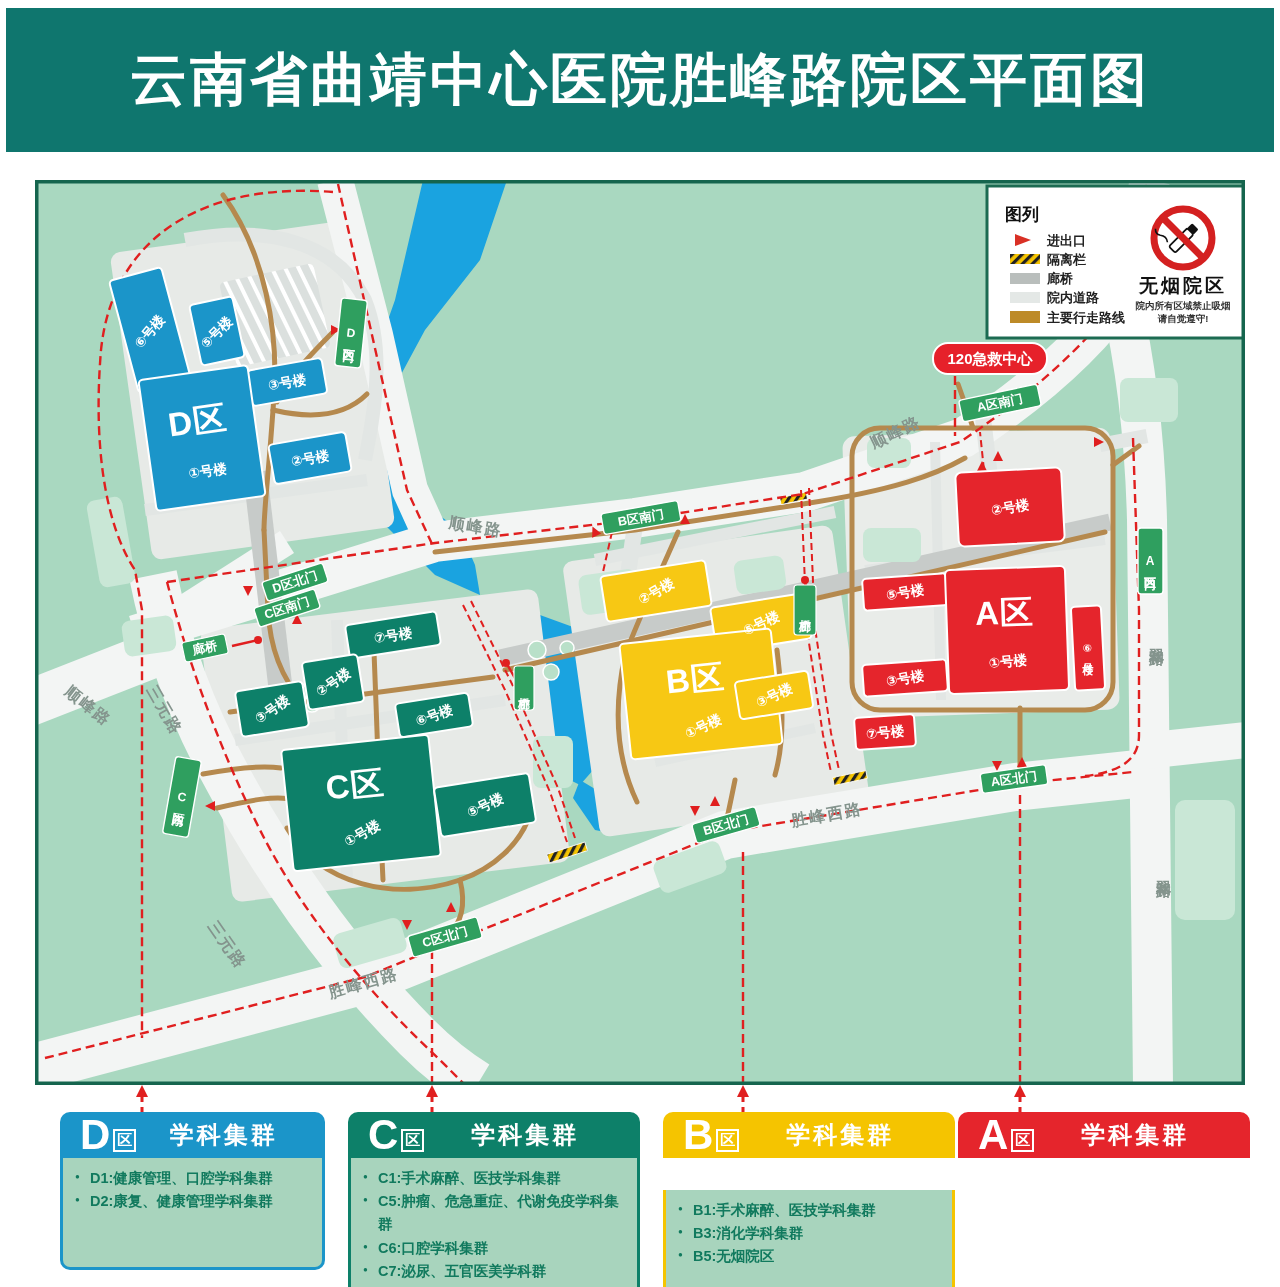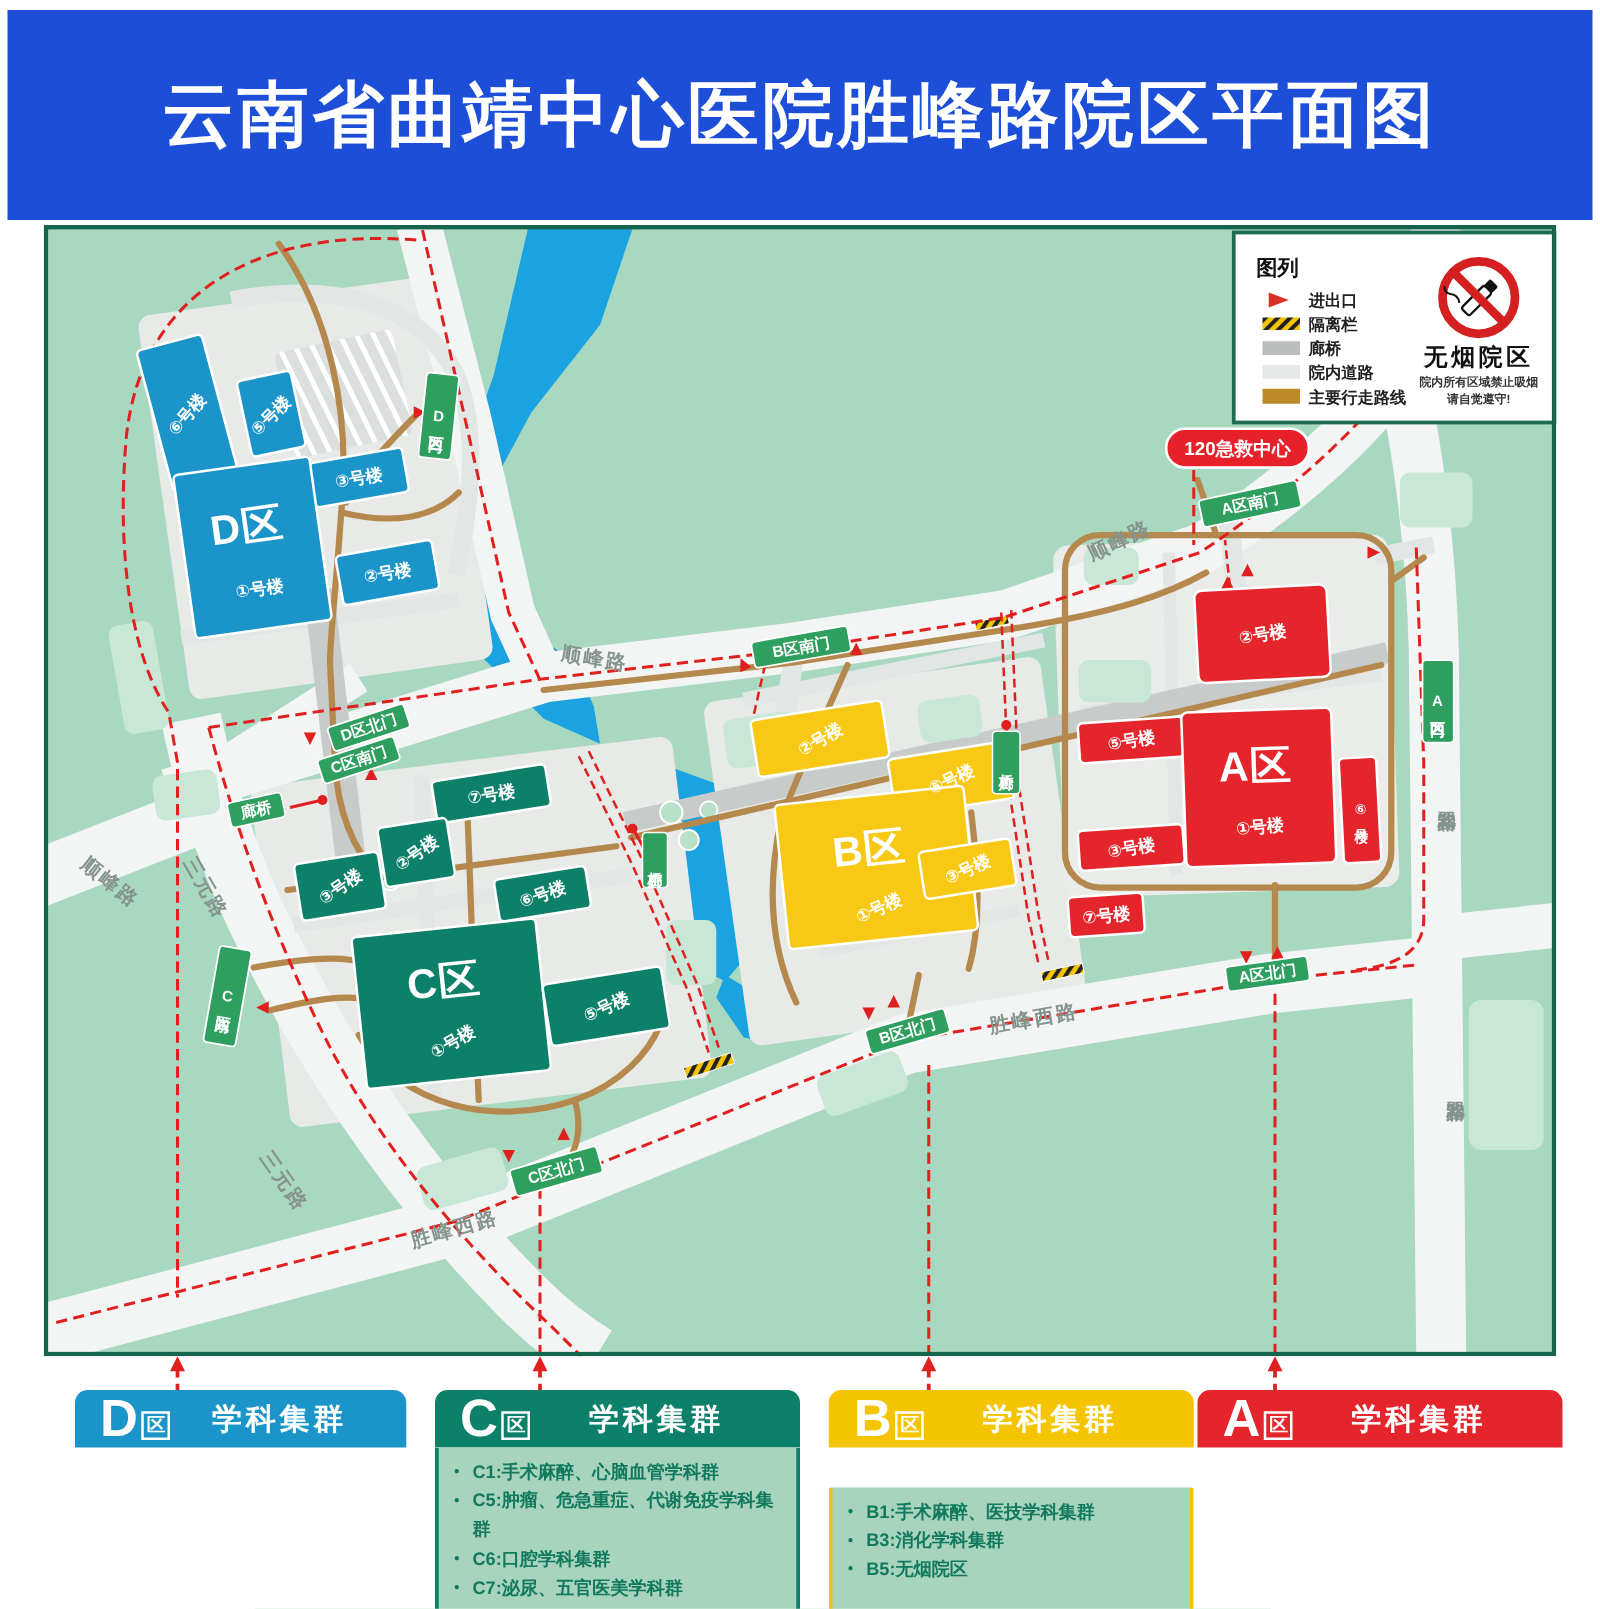--- a/index.html
+++ b/index.html
@@ -4,22 +4,22 @@
 <style>
   html,body{margin:0;padding:0;}
   body{
     width:1280px;height:1287px;position:relative;overflow:hidden;
     background:#ffffff;
     font-family:"Liberation Sans","DejaVu Sans",sans-serif;
   }
   .abs{position:absolute;}
   
   #banner{
-    left:6px;top:8px;width:1268px;height:168px;
-    background:#1d4ed8;display:flex;align-items:center;justify-content:center;
+    left:6px;top:8px;width:1268px;height:144px;
+    background:#0f766e;display:flex;align-items:center;justify-content:center;
   }
   #banner h1{
     margin:0;color:#ffffff;font-size:57px;font-weight:bold;letter-spacing:3px;white-space:nowrap;
   }
   
   #map{left:35px;top:180px;}
   text{font-family:"Liberation Sans","DejaVu Sans",sans-serif;}
   .gate{fill:#2f9f5f;stroke:#ffffff;stroke-width:1.4;}
   .gate-t{fill:#ffffff;font-size:12.5px;font-weight:bold;text-anchor:middle;}
   .gate-tv{fill:#ffffff;font-size:12px;font-weight:bold;text-anchor:middle;
@@ -407,31 +407,37 @@
     <path d="M0,-7 L6,5 L-6,5 Z" transform="translate(1020,7)"></path>
   </g>
 </svg>
 
 <div id="panel-d" class="panel">
   <div class="panel-head">
     <span class="panel-letter">D</span>
     <span class="panel-qu">区</span>
     <span class="panel-title">学科集群</span>
   </div>
+  <div class="panel-body">
+    <ul>
+      <li>D1:健康管理、口腔学科集群</li>
+      <li>D2:康复、健康管理学科集群</li>
+    </ul>
+  </div>
 </div>
 
 <div id="panel-c" class="panel">
   <div class="panel-head">
     <span class="panel-letter">C</span>
     <span class="panel-qu">区</span>
     <span class="panel-title">学科集群</span>
   </div>
   <div class="panel-body">
     <ul>
-      <li>C1:手术麻醉、心脑血管学科群</li>
+      <li>C1:手术麻醉、医技学科集群</li>
       <li>C5:肿瘤、危急重症、代谢免疫学科集群</li>
       <li>C6:口腔学科集群</li>
       <li>C7:泌尿、五官医美学科群</li>
     </ul>
   </div>
 </div>
 
 <div id="panel-b" class="panel">
   <div class="panel-head">
     <span class="panel-letter">B</span>

